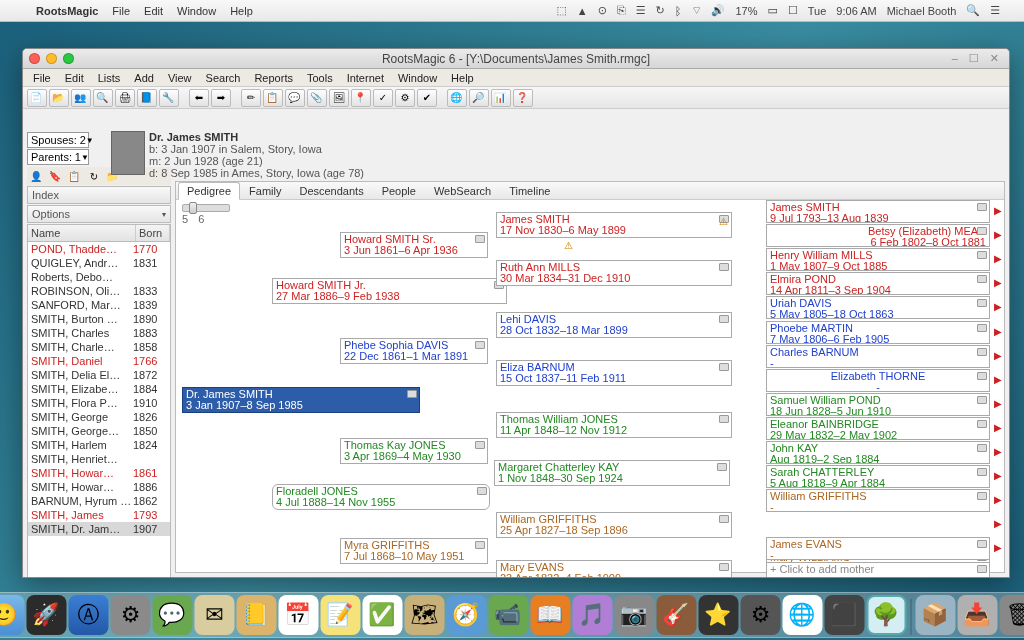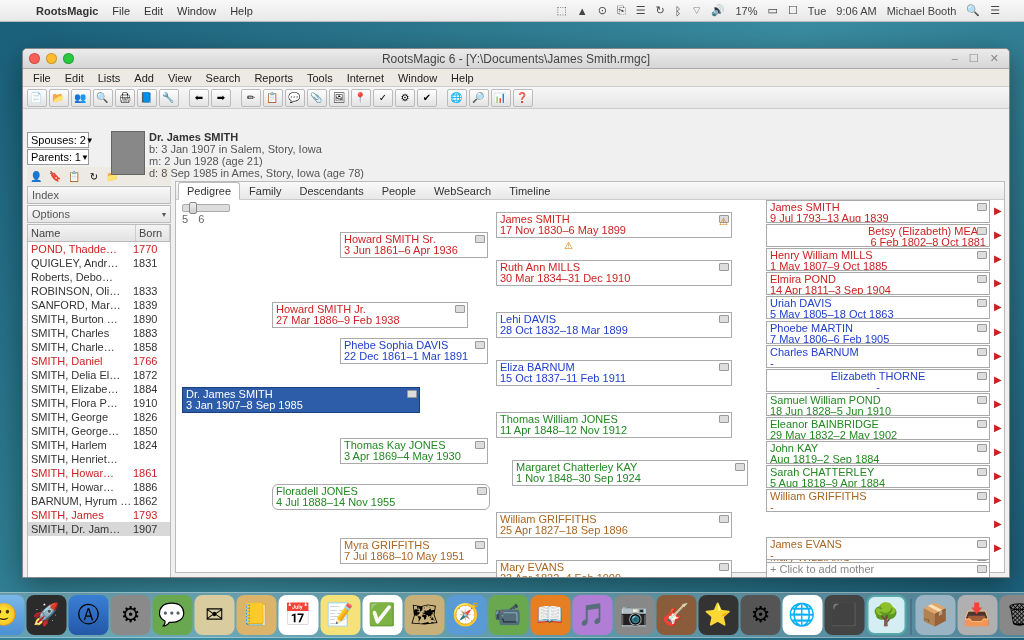--- a/index.html
+++ b/index.html
@@ -304,21 +304,21 @@
           <div class="thumb"></div>
         </div>
       <span>5</span>&nbsp;&nbsp;&nbsp;&nbsp;<span>6</span>
     </div>
     <div class="tree" id="tree">
         <div class="node sel" style="left: 6px; top: 165px; width: 238px; height: 26px;">
           <div class="">Dr. James SMITH</div>
           <div class="">3 Jan 1907–8 Sep 1985</div>
           <div class="cam"></div>
         </div>
-        <div class="node" style="left: 96px; top: 80px; width: 196px; height: 26px;">
+        <div class="node" style="left: 96px; top: 56px; width: 235px; height: 26px;">
           <div class="c-red">Howard SMITH Jr.</div>
           <div class="c-red">27 Mar 1886–9 Feb 1938</div>
           <div class="cam"></div>
         </div>
         <div class="node" style="left: 96px; top: 262px; width: 218px; height: 26px; border-radius: 6px;">
           <div class="c-green">Floradell JONES</div>
           <div class="c-green">4 Jul 1888–14 Nov 1955</div>
           <div class="cam"></div>
         </div>
         <div class="node" style="left: 164px; top: 10px; width: 148px; height: 26px;">
@@ -359,21 +359,21 @@
         <div class="node" style="left: 320px; top: 138px; width: 236px; height: 26px;">
           <div class="c-blue">Eliza BARNUM</div>
           <div class="c-blue">15 Oct 1837–11 Feb 1911</div>
           <div class="cam"></div>
         </div>
         <div class="node" style="left: 320px; top: 190px; width: 236px; height: 26px;">
           <div class="c-green">Thomas William JONES</div>
           <div class="c-green">11 Apr 1848–12 Nov 1912</div>
           <div class="cam"></div>
         </div>
-        <div class="node" style="left: 336px; top: 238px; width: 236px; height: 26px;">
+        <div class="node" style="left: 318px; top: 238px; width: 236px; height: 26px;">
           <div class="c-green">Margaret Chatterley KAY</div>
           <div class="c-green">1 Nov 1848–30 Sep 1924</div>
           <div class="cam"></div>
         </div>
         <div class="node" style="left: 320px; top: 290px; width: 236px; height: 26px;">
           <div class="c-brown">William GRIFFITHS</div>
           <div class="c-brown">25 Apr 1827–18 Sep 1896</div>
           <div class="cam"></div>
         </div>
         <div class="node" style="left: 320px; top: 338px; width: 236px; height: 26px;">

